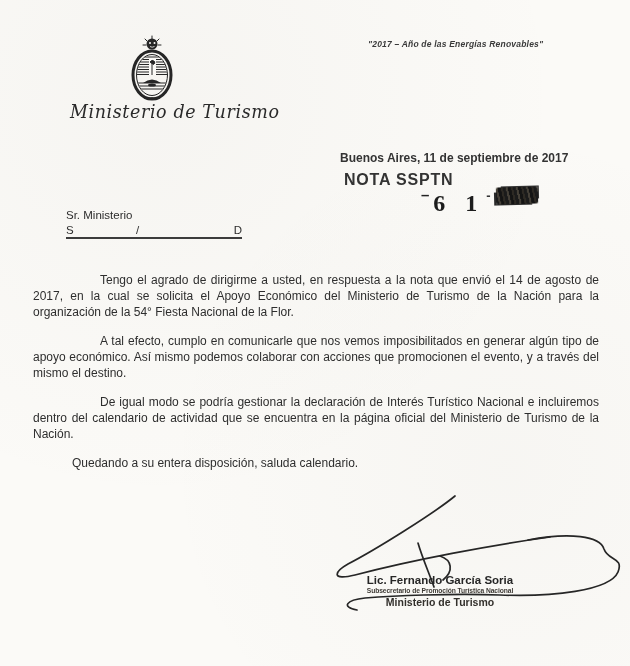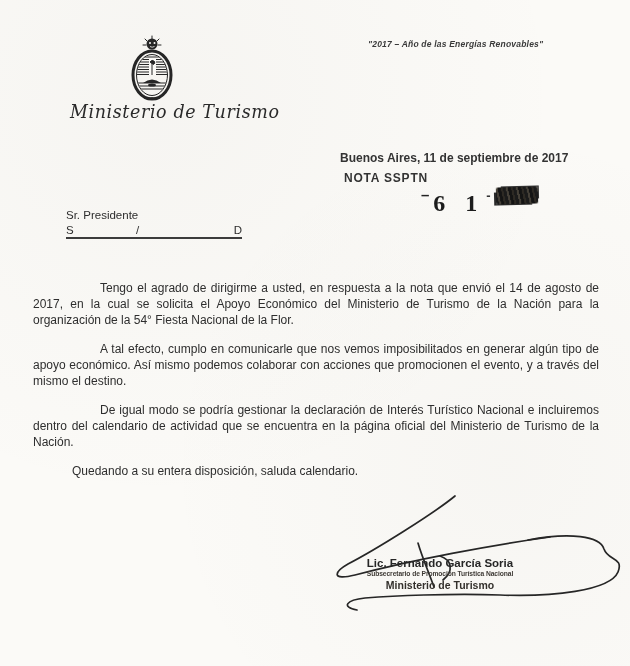--- a/index.html
+++ b/index.html
@@ -23,21 +23,21 @@
   }
   .coat{position:absolute;left:130px;top:35px;width:44px;height:66px;}
   .ministry-script{
     position:absolute;left:70px;top:101px;
     font-family:"DejaVu Serif", serif;font-style:italic;
     font-size:17.5px;color:#2a2a2a;letter-spacing:0.6px;
     transform:scaleY(1.05);transform-origin:left top;
   }
   
   .date-line{position:absolute;left:340px;top:151px;font-size:12px;font-weight:bold;color:#333;}
-  .nota-label{position:absolute;left:344px;top:171px;font-size:12px;font-weight:bold;letter-spacing:0.8px;color:#333;}
+  .nota-label{position:absolute;left:344px;top:171px;font-size:16px;font-weight:bold;letter-spacing:0.8px;color:#333;}
   .stamp-row{position:absolute;left:421px;top:174px;display:flex;align-items:center;}
   .stamp-dash{font-size:15px;font-weight:bold;color:#222;transform:translateY(-1px);}
   .stamp-number{
     font-family:Liberation Serif, serif;font-size:24px;font-weight:bold;color:#1c1c1c;
     letter-spacing:7px;margin:16px 2px 0 4px;filter:blur(0.2px);
   }
   .stamp-dash2{font-size:13px;font-weight:bold;color:#333;margin-right:5px;}
   .smudge{
     display:inline-block;width:42px;height:17px;border-radius:2px;
     background:repeating-linear-gradient(78deg,#1b1b1b 0 3px,#454038 3px 5px,#141414 5px 8px,#2e2a24 8px 10px);
@@ -51,25 +51,25 @@
     border-bottom:2px solid #3c3c3c;font-size:11.5px;
   }
   .sd-row .sd-left{position:absolute;left:0;bottom:0;}
   .sd-row .sd-slash{position:absolute;left:70px;bottom:0;}
   .sd-row .sd-right{position:absolute;right:0;bottom:0;}
   
   .body-text{
     position:absolute;left:33px;top:272px;width:566px;
     font-size:12px;line-height:16px;text-align:justify;color:#2e2e2e;
   }
-  .body-text p{margin:8px 0 13px 0;text-indent:67px;}
+  .body-text p{margin:0 0 13px 0;text-indent:67px;}
   .body-text p.closing{text-indent:39px;text-align:left;margin-top:8px;}
   
   .signature-scrawl{position:absolute;left:330px;top:488px;width:300px;height:130px;}
-  .signature-block{position:absolute;left:340px;top:557px;width:200px;text-align:center;}
+  .signature-block{position:absolute;left:340px;top:574px;width:200px;text-align:center;}
   .sig-name{font-size:11.5px;font-weight:bold;color:#262626;white-space:nowrap;}
   .sig-title{
     font-size:7px;font-weight:bold;color:#3f3b36;white-space:nowrap;
     letter-spacing:-0.1px;margin-top:1px;filter:blur(0.3px);
     transform:scaleX(0.96);transform-origin:center;
   }
   .sig-org{font-size:10.5px;font-weight:bold;color:#33302c;margin-top:2px;filter:blur(0.2px);}
   svg .ink{stroke:#262626;fill:none;stroke-linecap:round;}
 </style>
 </head>
@@ -139,21 +139,21 @@
   <div class="date-line">Buenos Aires, 11 de septiembre de 2017</div>
   <div class="nota-label">NOTA SSPTN</div>
   <div class="stamp-row">
     <span class="stamp-dash">–</span>
     <span class="stamp-number">6 1</span>
     <span class="stamp-dash2">-</span>
     <span class="smudge"></span>
   </div>
 
   <div class="recipient">
-    <div>Sr. Presidente</div>
+    <div>Sr. Ministerio</div>
     <div class="sd-row">
       <span class="sd-left">S</span>
       <span class="sd-slash">/</span>
       <span class="sd-right">D</span>
     </div>
   </div>
 
   <div class="body-text">
     <p>Tengo el agrado de dirigirme a usted, en respuesta a la nota que envió el 14 de agosto de 2017, en la cual se solicita el Apoyo Económico del Ministerio de Turismo de la Nación para la organización de la 54° Fiesta Nacional de la Flor.</p>
     <p>A tal efecto, cumplo en comunicarle que nos vemos imposibilitados en generar algún tipo de apoyo económico. Así mismo podemos colaborar con acciones que promocionen el evento, y a través del mismo el destino.</p>

